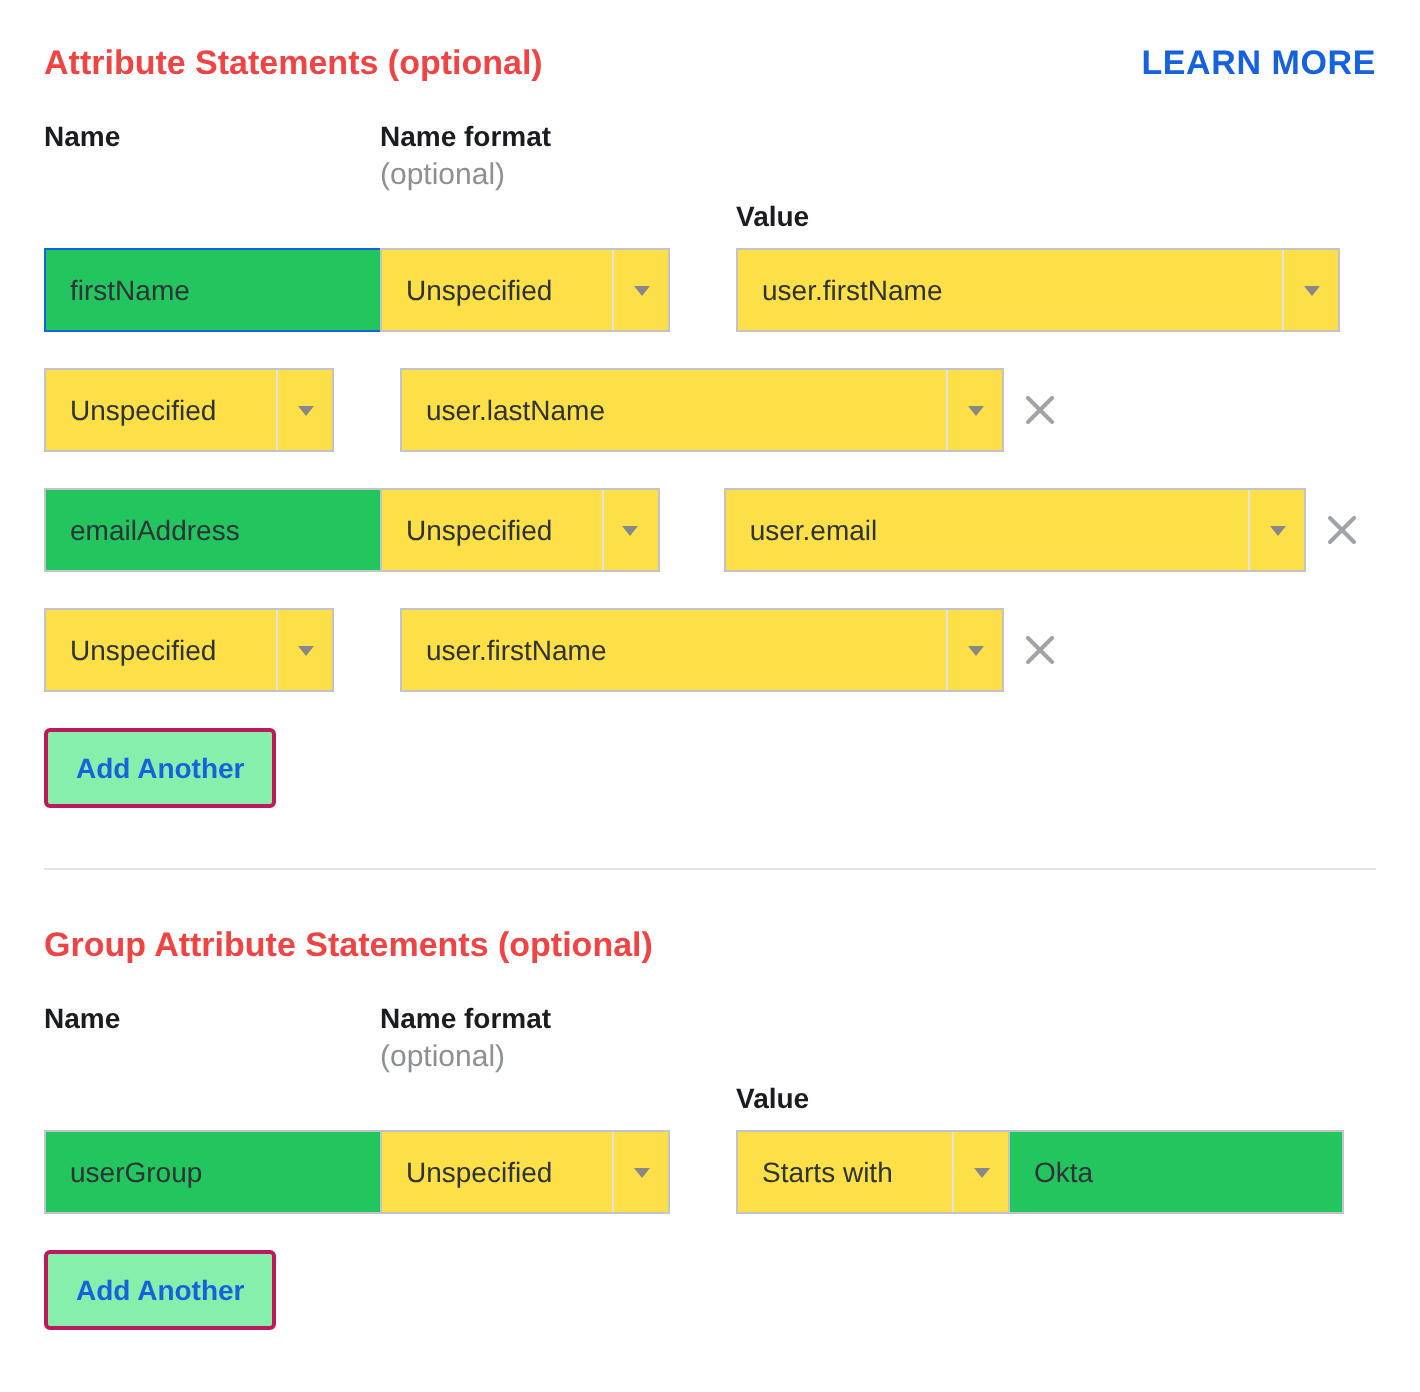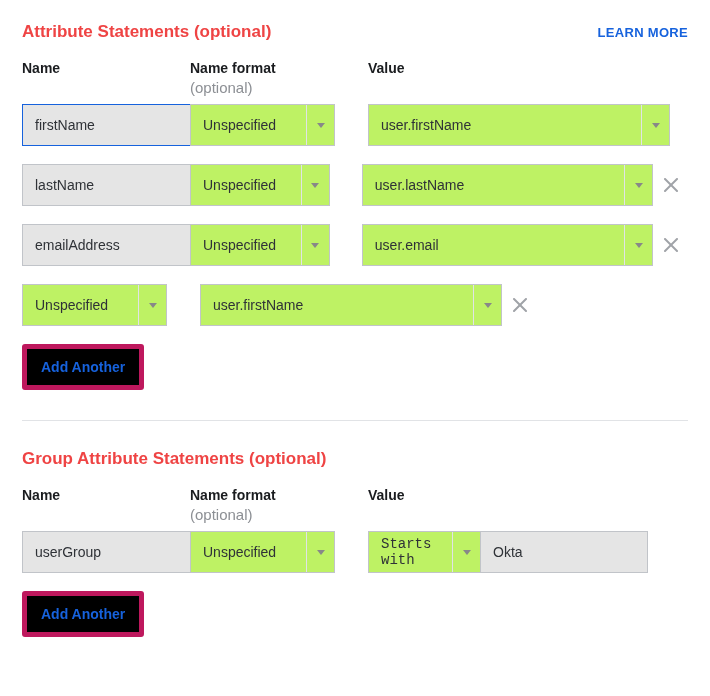--- a/index.html
+++ b/index.html
@@ -17,33 +17,33 @@
       align-items: center;
       margin-bottom: 18px;
     }
     .section-title {
       font-size: 17px;
       font-weight: 600;
       color: #ef4444;
     }
     .learn-more {
       color: #1662dd;
-      font-size: 13px;
+      font-size: 17px;
       font-weight: 600;
       letter-spacing: 0.3px;
       cursor: pointer;
     }
     .columns-header {
       display: flex;
       gap: 0;
       margin-bottom: 8px;
     }
     .col-name { width: 168px; }
     .col-format { width: 145px; }
-    .col-value { width: 302px; }
+    .col-value { width: 302px; margin-top: 40px; }
     .header-label {
       font-weight: 600;
       font-size: 14px;
       color: #1a1c1f;
     }
     .header-sub {
       font-size: 15px;
       color: #8c8f94;
       margin-top: 3px;
     }
@@ -51,37 +51,37 @@
       display: flex;
       align-items: center;
       margin-bottom: 18px;
     }
     .input {
       border: 1px solid #c1c4c9;
       height: 42px;
       padding: 0 12px;
       font-size: 14px;
       color: #2f3237;
-      background: #e5e5e5;
+      background: #22c55e;
       outline: none;
     }
     .input.focused { border-color: #1662dd; }
     .name-input { width: 168px; border-right: 0; }
     .select {
       position: relative;
       border: 1px solid #c1c4c9;
       height: 42px;
       display: flex;
       align-items: center;
-      background: #bef264;
+      background: #fde047;
       cursor: pointer;
     }
     .select.format { width: 145px; }
     .select.value-wrapper { width: 302px; }
-    .select.filter-sel { width: 113px; font-family: Liberation Mono, monospace; }
+    .select.filter-sel { width: 137px; }
     .gap { width: 33px; }
     .select-text {
       flex: 1;
       padding: 0 12px;
       font-size: 14px;
       color: #2f3237;
     }
     .select-caret-box {
       width: 28px;
       height: 100%;
@@ -111,23 +111,23 @@
       width: 36px;
       display: flex;
       align-items: center;
       justify-content: center;
       cursor: pointer;
       color: #8c8f94;
       font-size: 18px;
     }
     .remove-btn svg { stroke: #a0a3a8; }
     .add-btn {
-      border: 5px solid #be185d;
+      border: 2px solid #be185d;
       color: #1662dd;
-      background: #000000;
+      background: #86efac;
       font-weight: 600;
       font-size: 14px;
       padding: 10px 14px;
       cursor: pointer;
       border-radius: 3px;
     }
     hr.divider {
       border: none;
       border-top: 1px solid #e1e3e6;
       margin: 30px 0 28px 0;
@@ -168,21 +168,20 @@
         </div>
         <div class="gap"></div>
         <div class="select value-wrapper">
           <input class="value-input" value="user.firstName" style="">
           <div class="select-caret-box">
             <div class="caret"></div>
           </div>
         </div>
       </div>
       <div class="row">
-        <input class="input name-input" value="lastName" style="">
         <div class="select format">
           <div class="select-text">Unspecified</div>
           <div class="select-caret-box">
             <div class="caret"></div>
           </div>
         </div>
         <div class="gap"></div>
         <div class="select value-wrapper">
           <input class="value-input" value="user.lastName" style="">
           <div class="select-caret-box">

